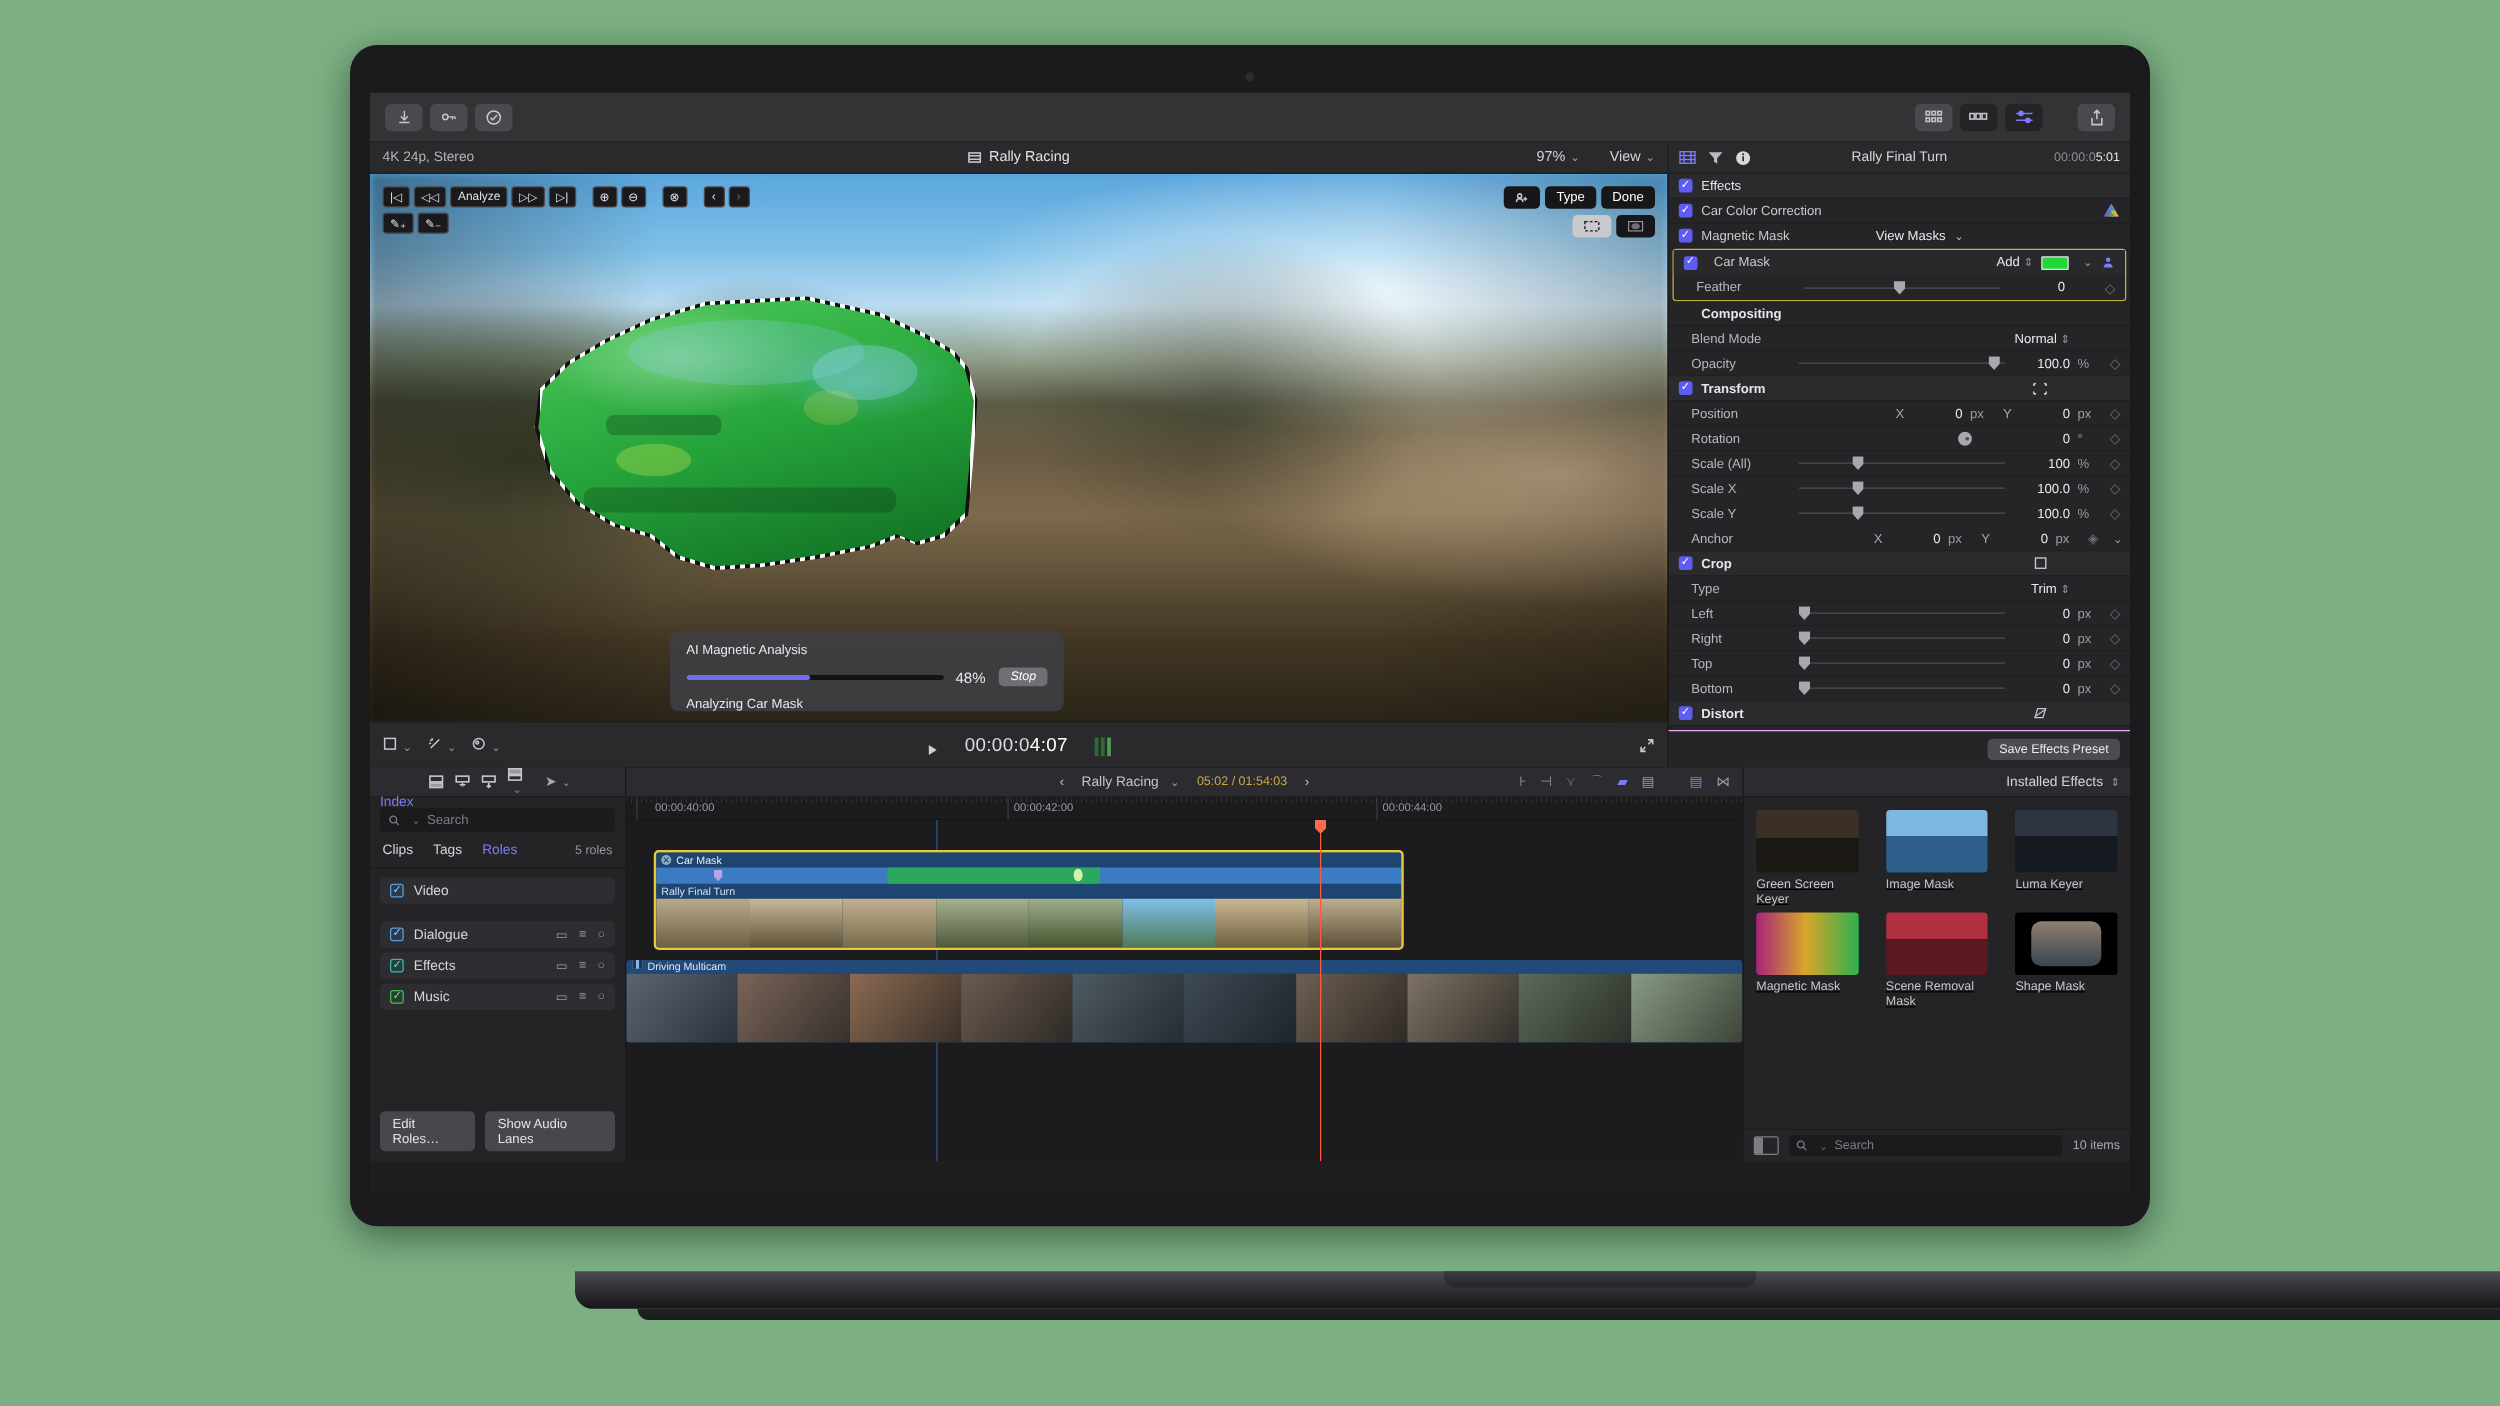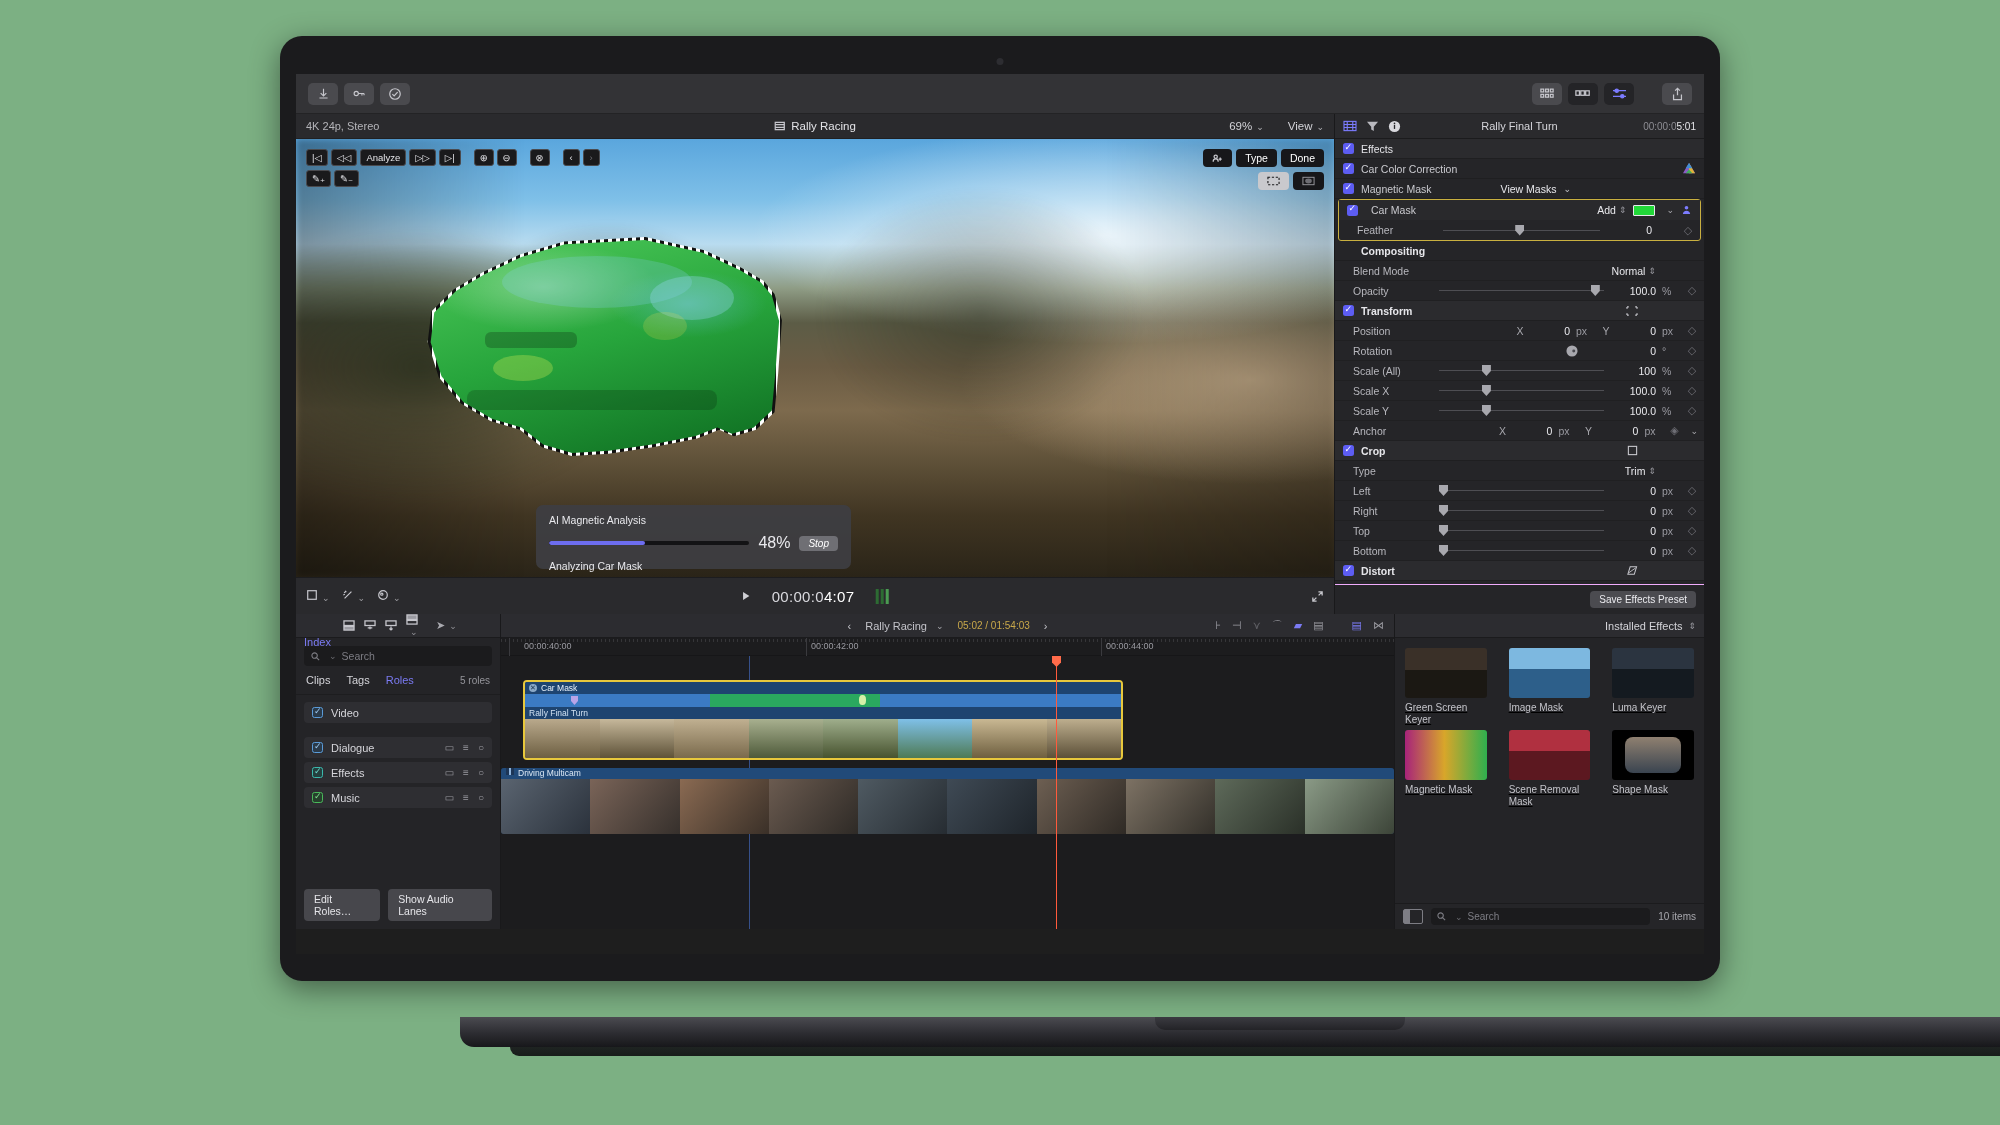--- a/index.html
+++ b/index.html
@@ -209,37 +209,37 @@
     border-radius: 7px;
     padding: 9px 13px;
     color: #e9e9ed;
   }
   #ai-dialog .t { font-size: 10.5px; margin-bottom: 8px; }
   #ai-dialog .bar-row { display: flex; align-items: center; gap: 9px; }
   .progress-track {
     flex: 1; height: 4px; background: #131315; border-radius: 2px; overflow: hidden;
   }
   .progress-fill { height: 100%; background: #6d6df0; border-radius: 2px; }
-  #ai-dialog .pct { font-size: 16px; min-width: 26px; }
+  #ai-dialog .pct { font-size: 12px; min-width: 26px; }
   #ai-dialog .stopbtn {
     background: #6f6f74; border-radius: 4px;
     font-size: 10px; color: #fff; padding: 2px 9px; font-style: italic;
   }
   #ai-dialog .sub { font-size: 10.5px; margin-top: 8px; }
 
   
   #viewer-foot {
     height: 37px; background: #2a2a2d;
     display: flex; align-items: center; padding: 0 10px;
     position: relative; border-top: 1px solid #1c1c1e;
   }
   #viewer-foot .left-tools { display: flex; gap: 12px; color: #b9b9be; font-size: 12px; align-items: center; }
   #tc-center {
     position: absolute; left: 50%; transform: translateX(-50%);
-    display: flex; align-items: center; gap: 21px;
+    display: flex; align-items: flex-end; gap: 21px;
   }
   #tc-center .tc {
     font-family: "Liberation Sans", sans-serif;
     font-size: 15px; color: #d9d9de; letter-spacing: .3px;
   }
   #tc-center .tc b { color: #fff; font-weight: 400; }
   .audio-meter { display: flex; gap: 2px; }
   .audio-meter i { display: block; width: 3px; height: 15px; background: #2d6b33; }
 
   
@@ -589,21 +589,21 @@
             <span class="proj-title">
               <svg width="11" height="10" viewBox="0 0 12 11">
                 <g class="ic" stroke-width="1">
                     <rect x="1" y="1.5" width="10" height="8"></rect>
                     <path d="M1 4h10M1 7h10"></path>
                   </g>
                 </svg>
               <span>Rally Racing</span>
             </span>
             <span class="right-ctl">
-              <span><span>69%</span><span class="caret">⌄</span></span>
+              <span><span>97%</span><span class="caret">⌄</span></span>
               <span><span>View</span><span class="caret">⌄</span></span>
             </span>
           </div>
 
           <div id="viewer-stage">
             <div id="photo"></div>
 
             <div id="car-mask"></div>
             <div id="car-mask-outline"></div>
             <div id="car-mask-inner"></div>

